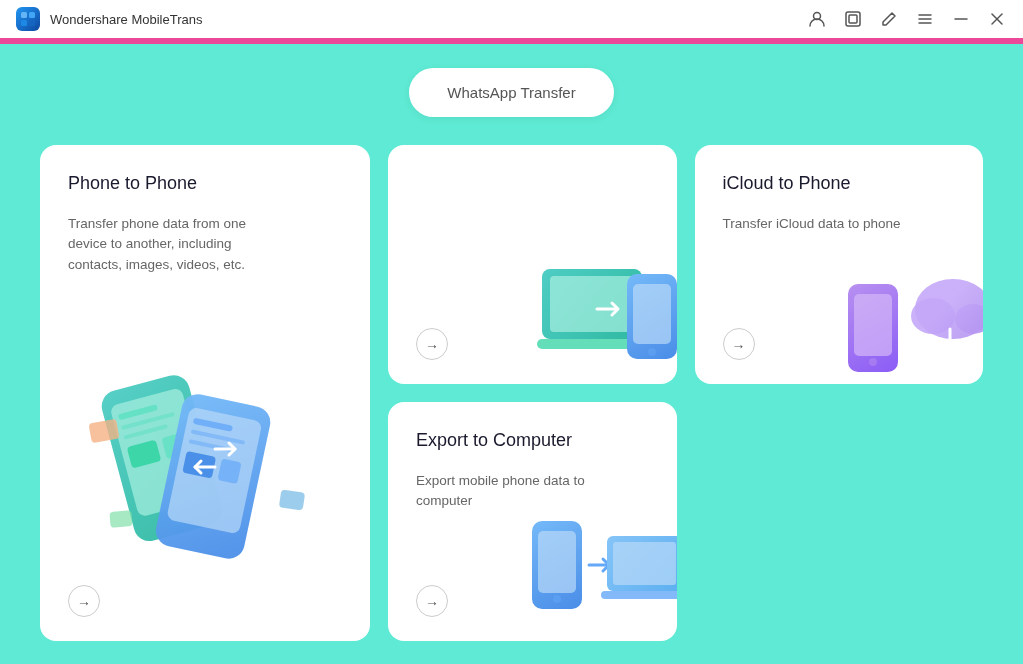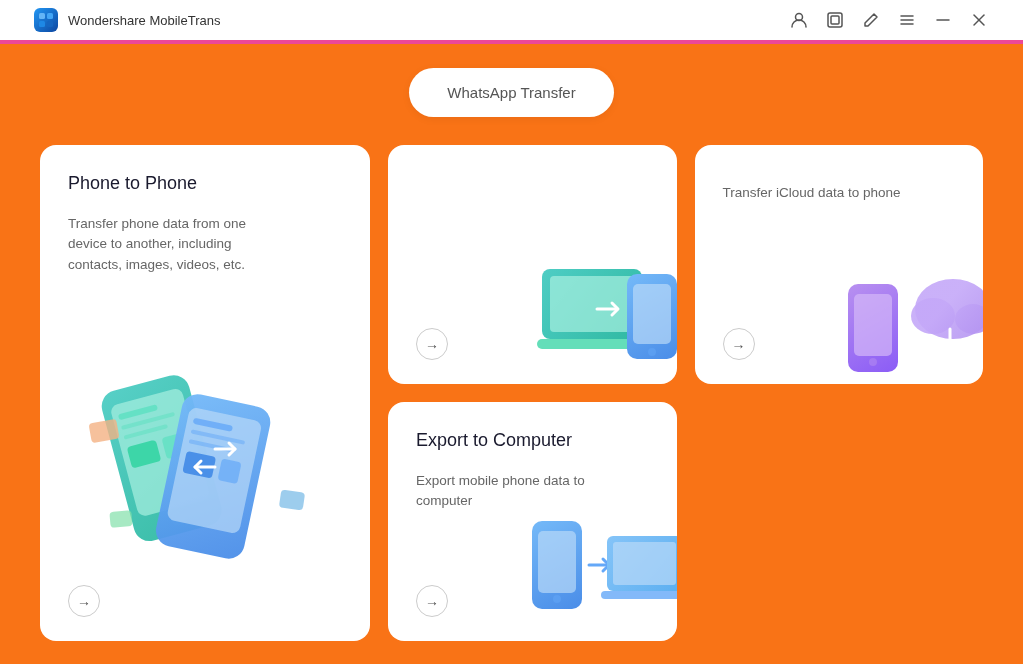--- a/index.html
+++ b/index.html
@@ -11,23 +11,23 @@
       overflow: hidden;
       position: relative;
     }
 
     
     .titlebar {
       display: flex;
       align-items: center;
       justify-content: space-between;
       background: #ffffff;
-      padding: 0 34px;
+      padding: 0 16px;
       height: 44px;
-      border-bottom: 4px solid #ec4899;
+      border-bottom: 6px solid #ec4899;
     }
     .titlebar-left {
       display: flex;
       align-items: center;
       gap: 10px;
     }
     .app-icon {
       width: 24px;
       height: 24px;
       border-radius: 6px;
@@ -55,21 +55,21 @@
       font-size: 16px;
       width: 20px;
       height: 20px;
       display: flex;
       align-items: center;
       justify-content: center;
     }
 
     
     .main {
-      background: #f97316;
+      background: #5eead4;
       height: calc(664px - 44px);
       padding: 24px 40px;
     }
 
     
     .nav-tabs {
       display: flex;
       align-items: center;
       justify-content: center;
       background: #ffffff;
@@ -334,20 +334,21 @@
               <stop offset="0%" stop-color="#74b9f8"></stop>
               <stop offset="100%" stop-color="#4a8de8"></stop>
             </linearGradient>
           </defs>
         </svg>
       </div>
       <div class="card-arrow">→</div>
     </div>
 
     <div class="card">
+      <div class="card-title">iCloud to Phone</div>
       <div class="card-desc">Transfer iCloud data to phone</div>
 
       <div class="icloud-illustration">
         <svg width="150" height="130" viewBox="0 0 150 130" fill="none">
 
           <rect x="5" y="30" width="50" height="88" rx="10" fill="url(#phoneGrad4)"></rect>
           <rect x="11" y="40" width="38" height="62" rx="5" fill="#d4b8f8" opacity="0.7"></rect>
           <circle cx="30" cy="108" r="4" fill="#b890f0" opacity="0.5"></circle>
 
           <g transform="translate(65, 10)">

